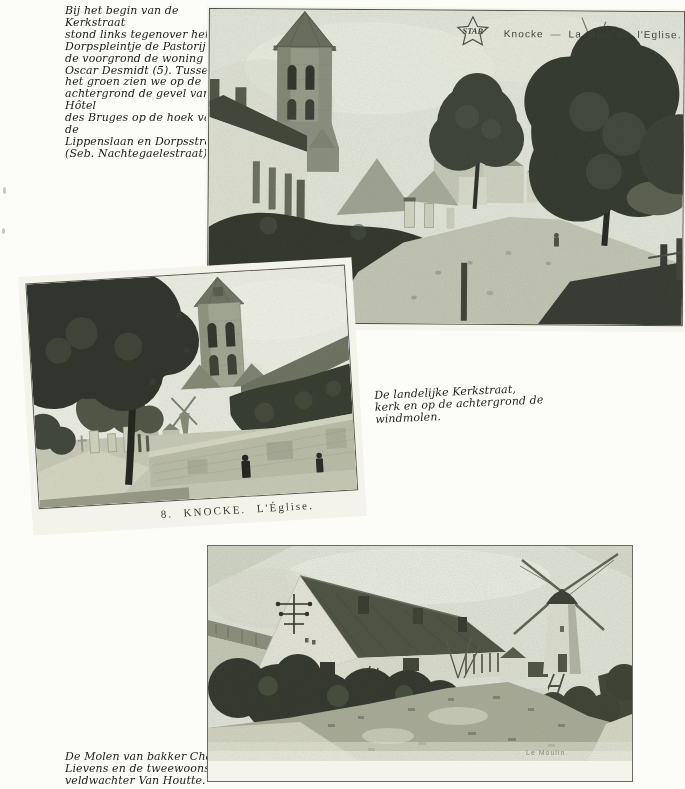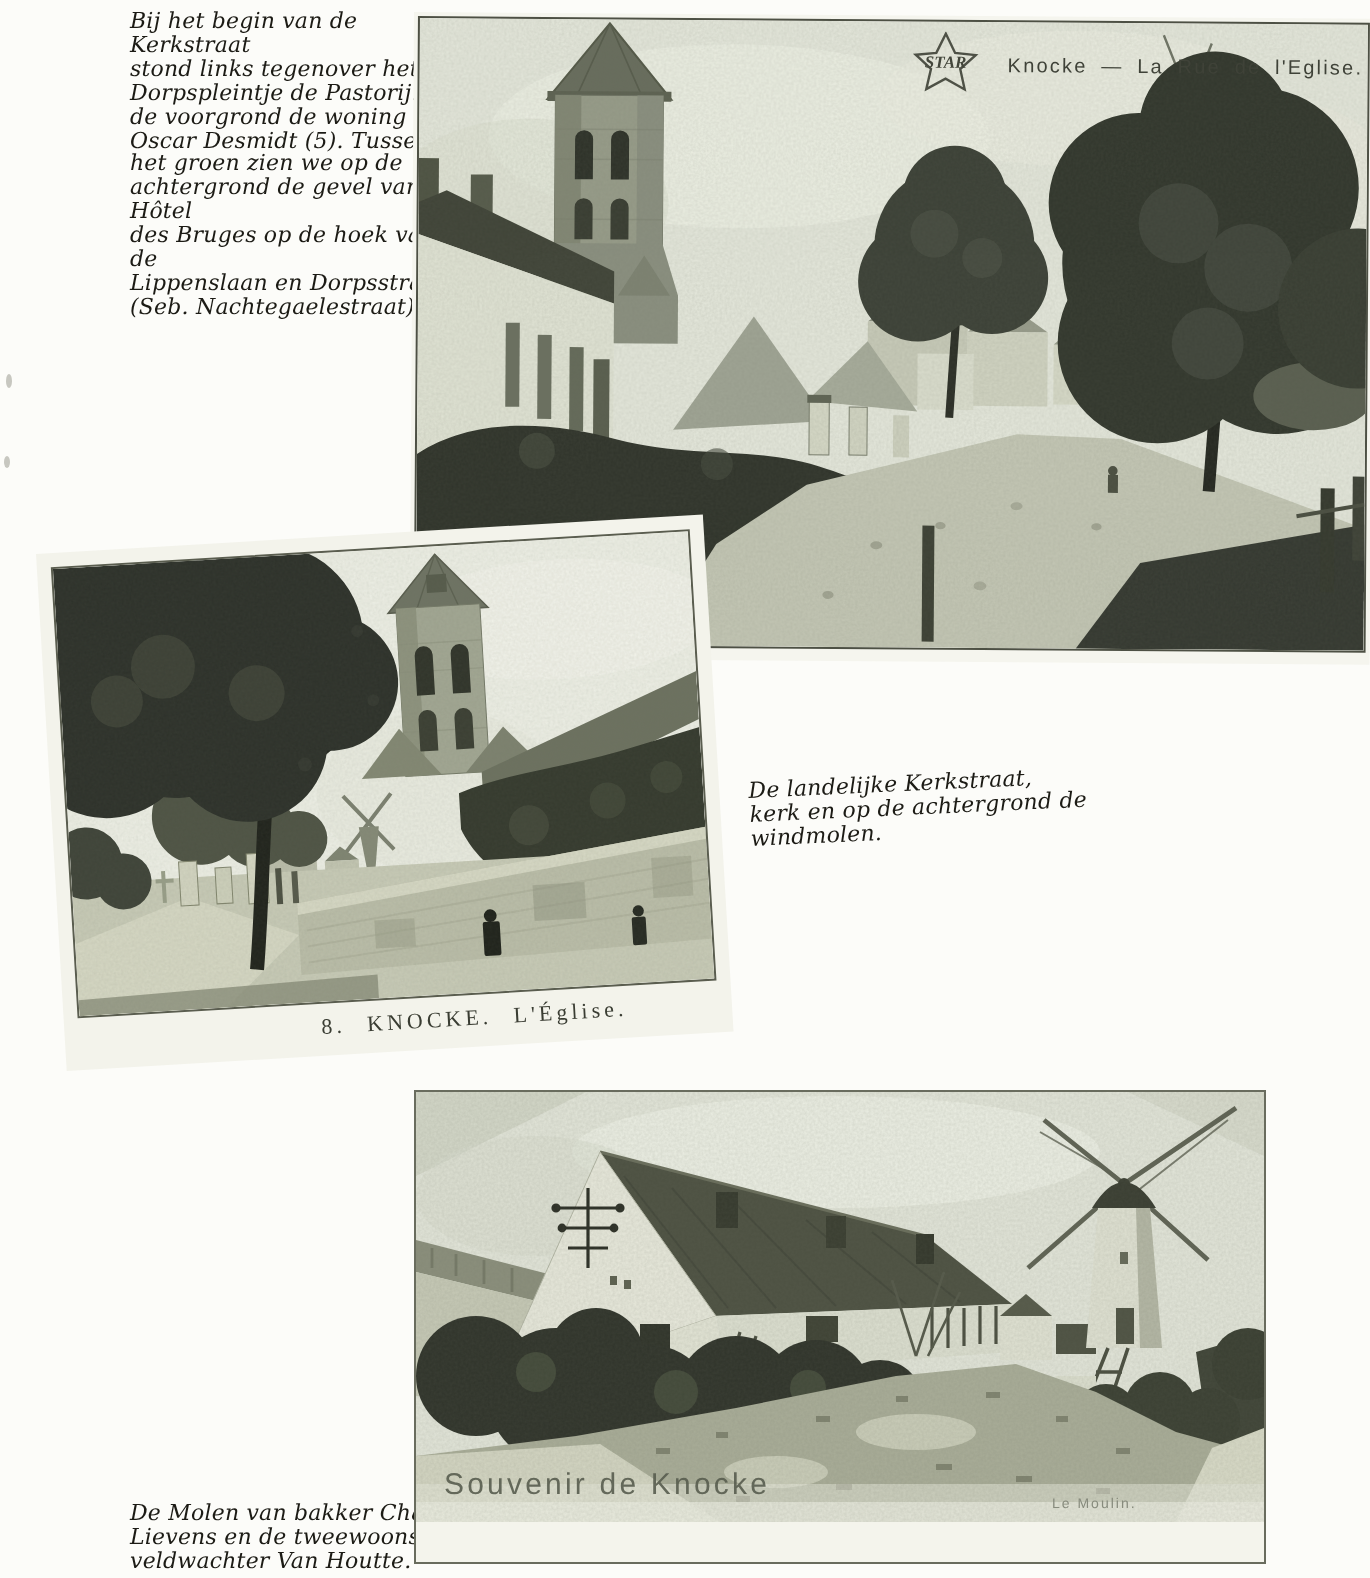--- a/index.html
+++ b/index.html
@@ -412,21 +412,20 @@
               <rect x="60" y="184" width="6" height="3"></rect>
           </g>
         </g>
         <polygon points="0,182 92,176 152,215 0,215" fill="#d3d5c2"></polygon>
         <polygon points="398,178 424,168 424,215 380,215" fill="#d8dac7"></polygon>
         <rect y="196" width="424" height="19" fill="#e6e8db" opacity=".55"></rect>
         <rect y="205" width="424" height="10" fill="#edeee3" opacity=".7"></rect>
 
         <rect width="424" height="215" filter="url(#g3)" opacity=".3"></rect>
       </svg>
-      <span class="souvenir">Souvenir de Knocke</span>
       <span class="moulin">Le Moulin.</span>
     </div>
   </div>
 
   <p class="cap cap-bottom">De Molen van bakker Charles
 Lievens en de tweewoonst van
 veldwachter Van Houtte.</p>
 
 </div>
 

